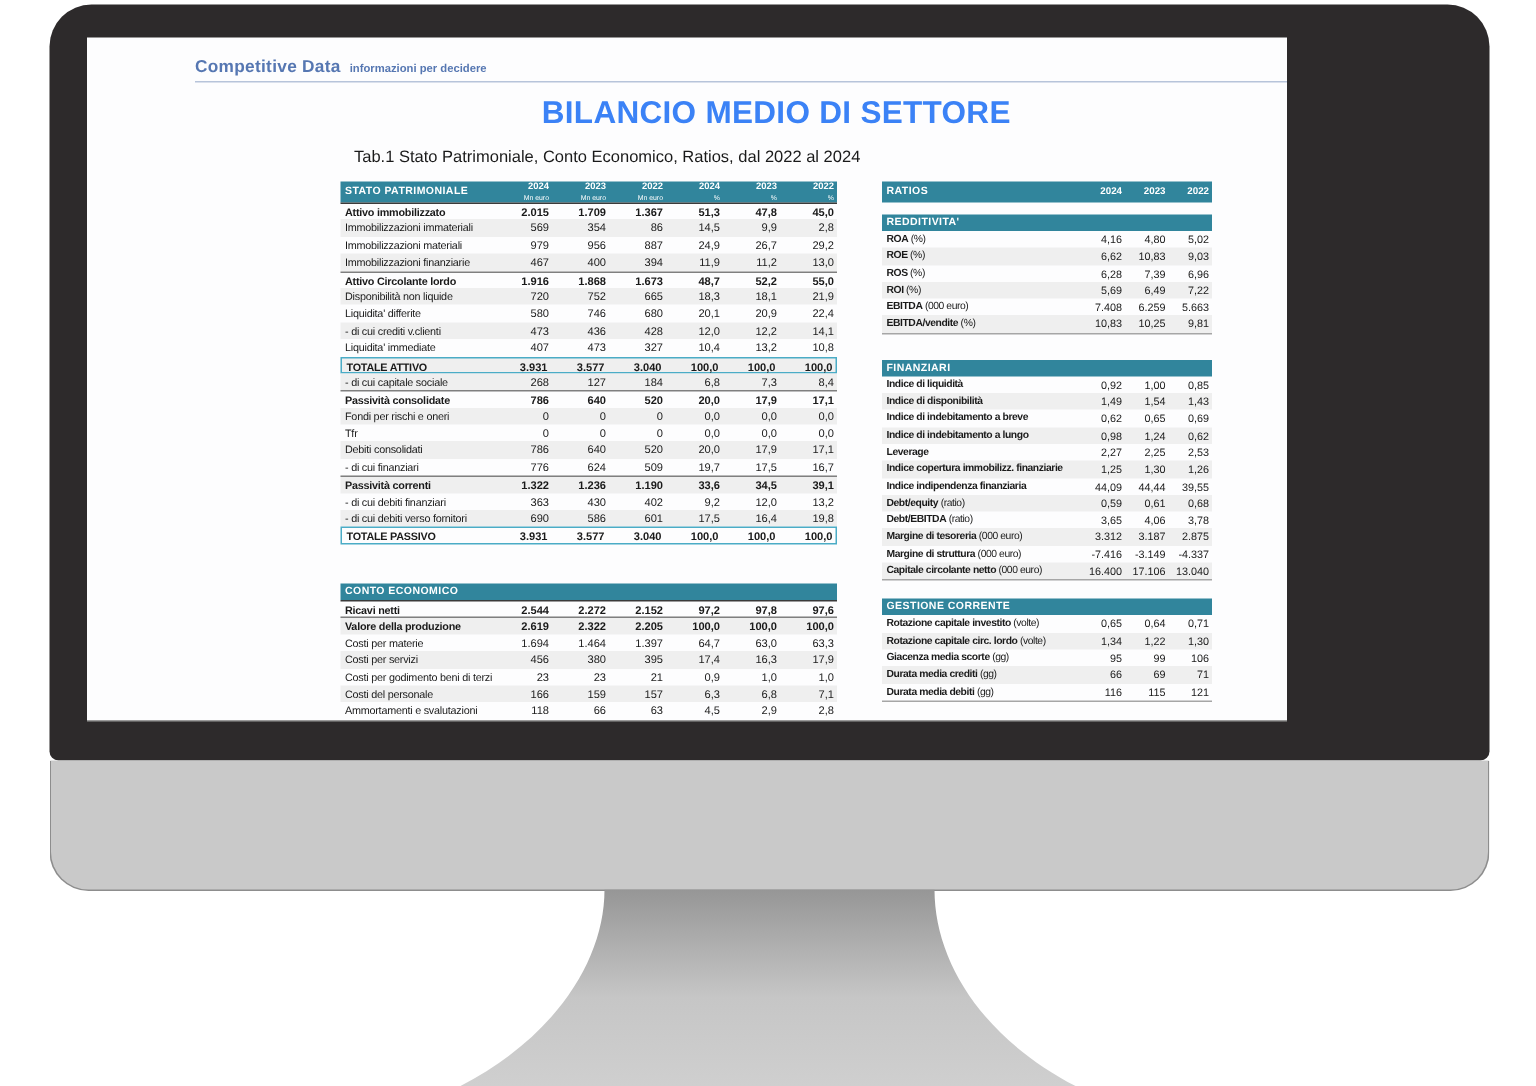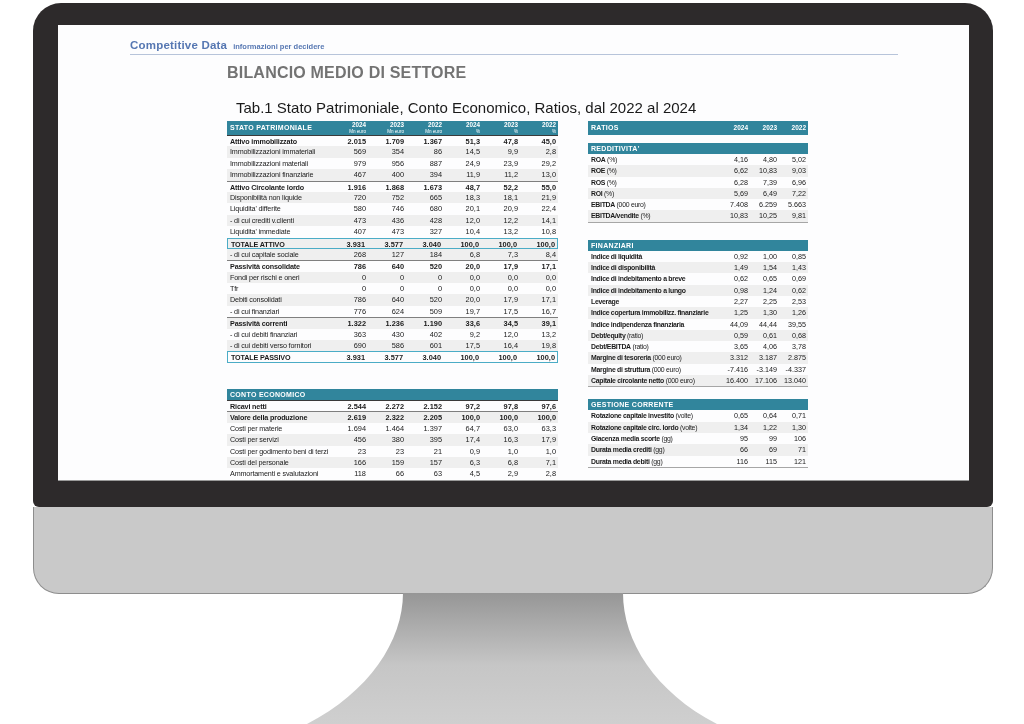--- a/index.html
+++ b/index.html
@@ -7,32 +7,32 @@
     font-family:"Liberation Sans", sans-serif; }
   body { position:relative; }
 
   
   .bezel { position:absolute; left:33px; top:3px; width:960px; height:504px;
     background:#2d2a2b; border-radius:28px 28px 6px 6px; }
   .chin { position:absolute; left:33px; top:507px; width:960px; height:87px;
     background:#c9c9c9; border:1px solid #8d8d8d; border-top:none;
     border-radius:0 0 26px 26px; }
   .neck { position:absolute; left:280px; top:593px; width:460px; height:131px; }
-  .screen { position:absolute; left:58px; top:25px; width:911px; height:455px;
+  .screen { position:absolute; left:58px; top:25px; width:800px; height:455px;
     background:#fdfdfe; overflow:hidden; box-shadow:0 1px 0 #9a9a9a; }
 
   
   .logo { position:absolute; left:72px; top:10px; white-space:nowrap; }
   .logo .brand { font-size:11.5px; font-weight:bold; color:var(--logo-blue); letter-spacing:0.2px; }
   .logo .tagline { font-size:7.5px; font-weight:bold; color:var(--logo-blue); margin-left:6px; }
   .logo-rule { position:absolute; left:72px; top:29px; width:768px; height:0;
     border-top:1px solid #b7c4da; }
-  .doc-title { position:absolute; left:169px; top:39px; width:581px; 
-    font-size:16px; font-weight:bold; color:#737373; letter-spacing:0.2px; }
-  .doc-subtitle { position:absolute; left:178px; top:74px; font-size:15px; color:#1a1a1a; }
+  .doc-title { position:absolute; left:169px; top:39px; width:581px; text-align:center;
+    font-size:21px; font-weight:bold; color:#3b82f6; letter-spacing:0.2px; }
+  .doc-subtitle { position:absolute; left:178px; top:74px; font-size:11px; color:#1a1a1a; }
 
   .ltable { position:absolute; left:169px; top:96px; width:331px; }
   .ctable { position:absolute; left:169px; top:364px; width:331px; }
   .rtable { position:absolute; left:530px; top:96px; width:220px; }
 
   .band { background:var(--teal); color:#fff; font-weight:bold; font-size:7px;
     height:11px; line-height:11px; padding-left:3px; letter-spacing:0.3px; }
   .thead { display:flex; background:var(--teal); color:#fff; height:14px; }
   .thead .hlbl { flex:1; font-size:7px; font-weight:bold; padding-left:3px; line-height:14px; letter-spacing:0.3px; }
   .thead .col { width:38px; text-align:right; padding-right:2px; display:flex;
@@ -135,21 +135,21 @@
           <span class="num">14,5</span>
           <span class="num">9,9</span>
           <span class="num">2,8</span>
         </div>
         <div class="trow">
           <span class="lbl"><span>Immobilizzazioni materiali</span></span>
           <span class="num">979</span>
           <span class="num">956</span>
           <span class="num">887</span>
           <span class="num">24,9</span>
-          <span class="num">23,9</span>
+          <span class="num">26,7</span>
           <span class="num">29,2</span>
         </div>
         <div class="trow stripe">
           <span class="lbl"><span>Immobilizzazioni finanziarie</span></span>
           <span class="num">467</span>
           <span class="num">400</span>
           <span class="num">394</span>
           <span class="num">11,9</span>
           <span class="num">11,2</span>
           <span class="num">13,0</span>

